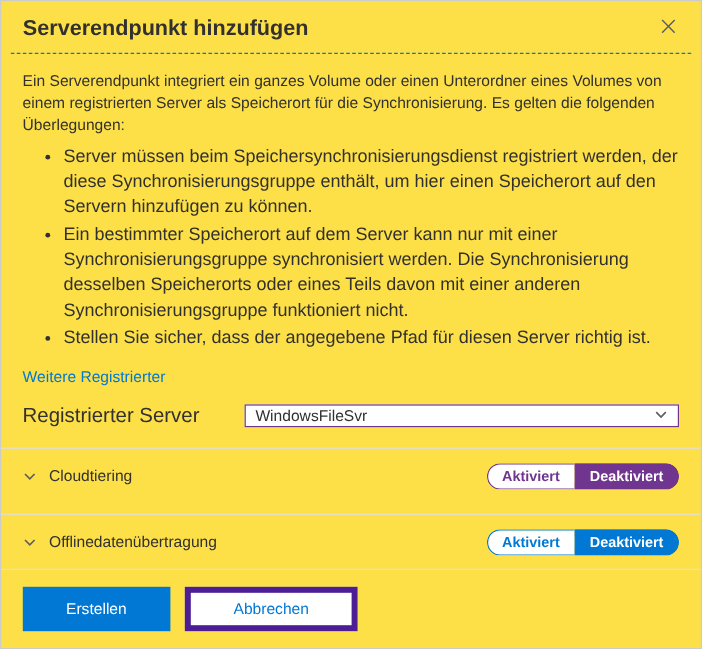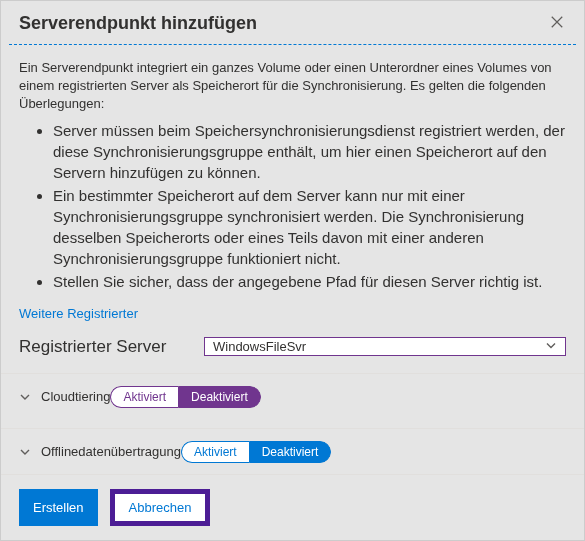--- a/index.html
+++ b/index.html
@@ -7,21 +7,21 @@
     margin: 0;
     font-family: "Segoe UI", Arial, sans-serif;
     font-size: 13px;
     color: #323130;
     background: #fff;
   }
   .panel {
     width: 585px;
     height: 541px;
     border: 1px solid #ccc;
-    background: #e5e5e5;
+    background: #fde047;
     position: relative;
     display: flex;
     flex-direction: column;
   }
   .header {
     padding: 12px 18px 10px 18px;
     display: flex;
     align-items: center;
     justify-content: space-between;
   }
@@ -108,60 +108,61 @@
     color: #2ea44f;
     font-weight: bold;
   }
   .section-divider {
     border-top: 1px solid #e1dfdd;
     margin: 8px -18px 0 -18px;
   }
   .collapsible {
     display: flex;
     align-items: center;
-    justify-content: flex-start;
+    justify-content: space-between;
     padding: 12px 0 12px 0;
   }
   .collapsible-left {
     display: flex;
     align-items: center;
     gap: 10px;
   }
   .collapsible-left .chevd {
     display: inline-flex;
     color: #605e5c;
   }
   .collapsible-title {
     font-size: 13px;
   }
   .pill-group {
     display: flex;
     border-radius: 12px;
     overflow: hidden;
     font-size: 12px;
     box-shadow: 0 0 0 1px rgba(0,0,0,0.08) inset;
+    font-weight: bold;
   }
   .pill {
     padding: 3px 12px;
     background: #fff;
     cursor: pointer;
   }
   .pill-purple-group .pill.inactive { color: #70358e; border: 1px solid #70358e; border-right: none; border-radius: 12px 0 0 12px; }
   .pill-purple-group .pill.active { background: #70358e; color: #fff; border: 1px solid #70358e; border-radius: 0 12px 12px 0; }
   .pill-blue-group .pill.inactive { color: #0078d4; border: 1px solid #0078d4; border-right: none; border-radius: 12px 0 0 12px; }
   .pill-blue-group .pill.active { background: #0078d4; color: #fff; border: 1px solid #0078d4; border-radius: 0 12px 12px 0; }
   .footer {
     border-top: 1px solid #e1dfdd;
     padding: 14px 18px;
     display: flex;
     gap: 12px;
   }
   .btn {
     font-size: 13px;
-    padding: 6px 14px;
+    padding: 6px 36px;
     cursor: pointer;
     border: none;
   }
   .btn-primary {
     background: #0078d4;
     color: #fff;
   }
   .btn-secondary {
     background: #fff;
     color: #0078d4;

